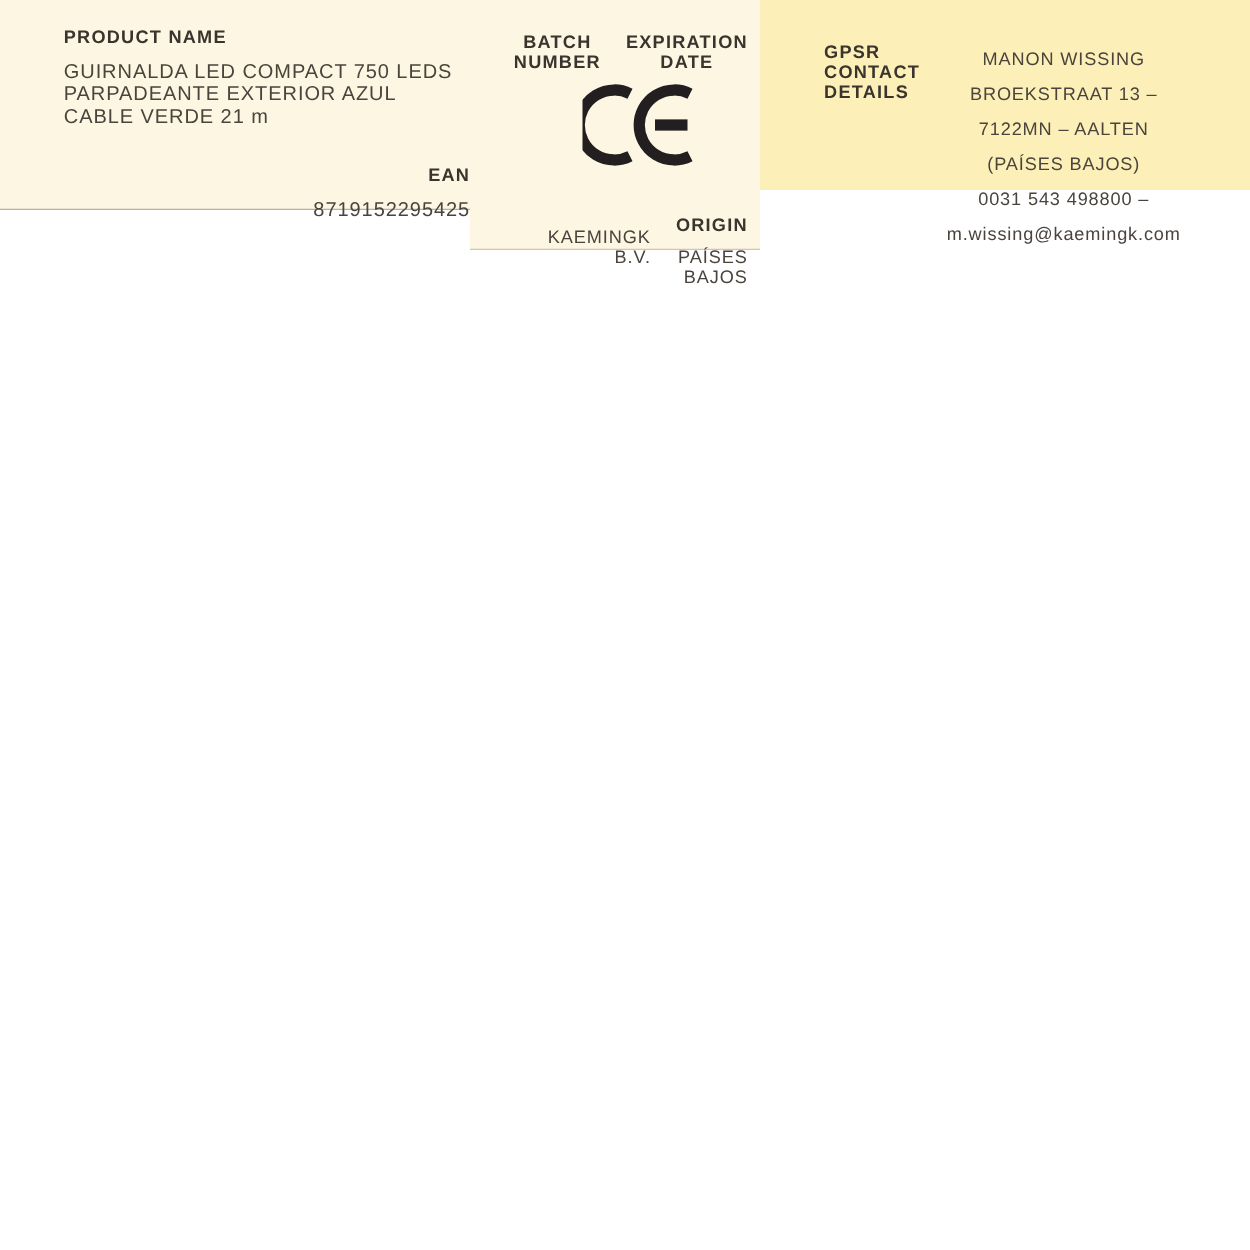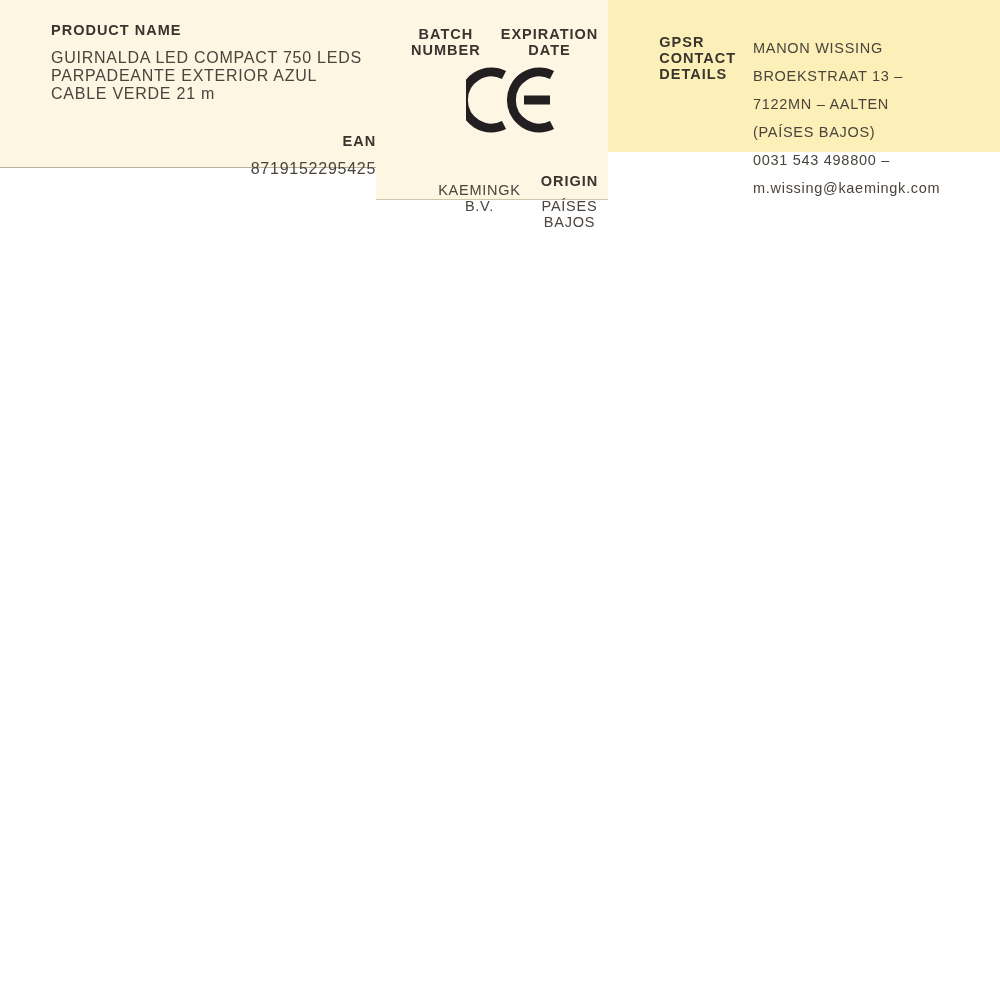--- a/index.html
+++ b/index.html
@@ -80,20 +80,21 @@
     font-weight: bold;
     letter-spacing: 1.0px;
     color: #3a342e;
   }
   .detail-value {
     font-size: 14.5px;
     letter-spacing: 0.75px;
     color: #4a443d;
     margin-top: 9px;
     min-height: 17px;
+    text-align: right;
   }
   .detail-row-2 {
     margin-top: 63px;
   }
   .ce-mark {
     position: absolute;
     right: 52px;
     top: 65px;
     width: 90px;
     height: 70px;
@@ -110,21 +111,21 @@
     justify-content: space-between;
     align-items: flex-start;
   }
   .footer-label {
     font-size: 14.5px;
     font-weight: bold;
     letter-spacing: 1.0px;
     color: #3a342e;
   }
   .footer-lines {
-    text-align: left;
+    text-align: center;
     font-size: 14.5px;
     letter-spacing: 0.7px;
     color: #4a443d;
     line-height: 28px;
   }
 </style>
 </head>
 <body>
 
 <div class="sheet">

